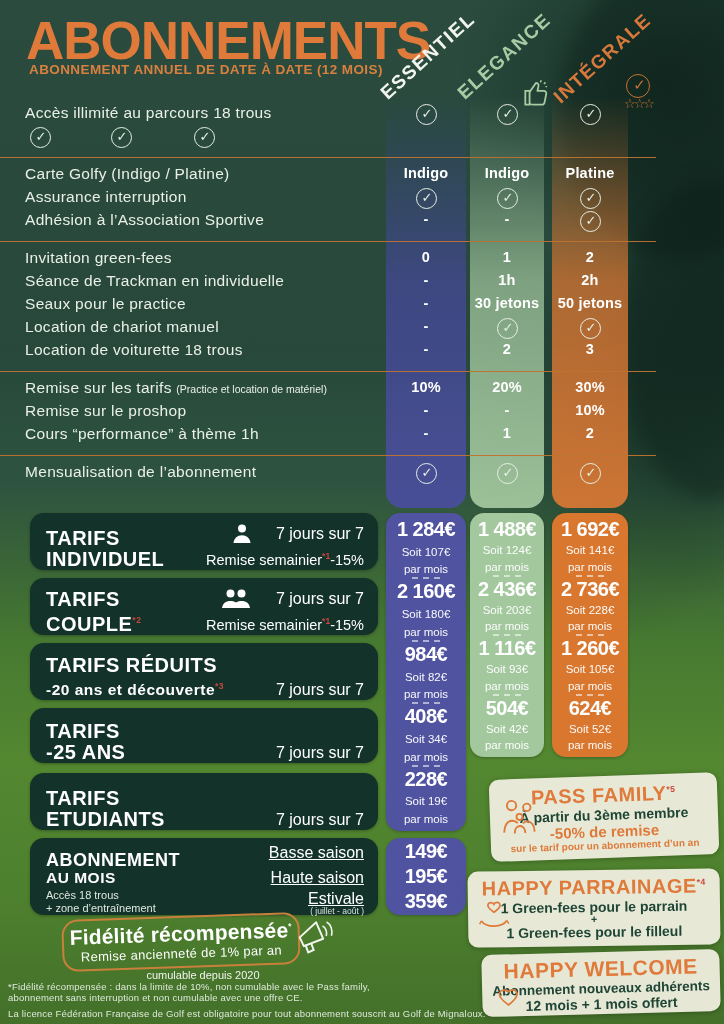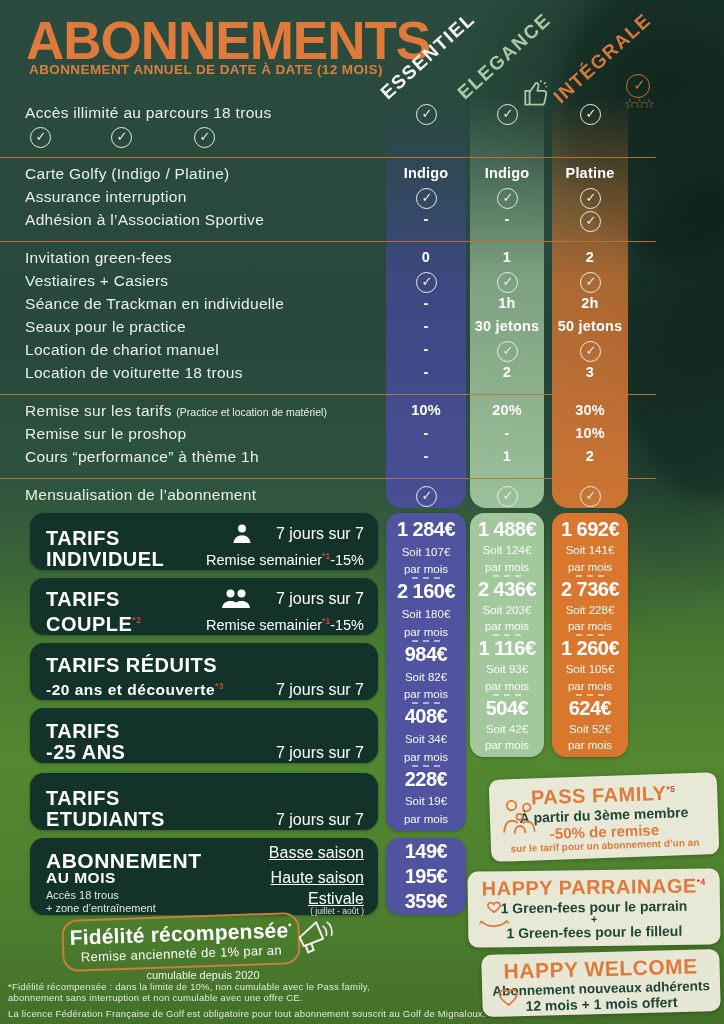--- a/index.html
+++ b/index.html
@@ -182,32 +182,20 @@
           <span class="fval">0</span>
         </div>
       <div class="fcell c2">
           <span class="fval">1</span>
         </div>
       <div class="fcell c3">
           <span class="fval">2</span>
         </div>
     </div>
     <div class="frow">
-      <div class="flabel">Vestiaires + Casiers</div>
-      <div class="fcell">
-          <span class="ck"></span>
-        </div>
-      <div class="fcell c2">
-          <span class="ck"></span>
-        </div>
-      <div class="fcell c3">
-          <span class="ck"></span>
-        </div>
-    </div>
-    <div class="frow">
       <div class="flabel">Séance de Trackman en individuelle</div>
       <div class="fcell">
           <span class="fval">-</span>
         </div>
       <div class="fcell c2">
           <span class="fval">1h</span>
         </div>
       <div class="fcell c3">
           <span class="fval">2h</span>
         </div>
@@ -367,21 +355,21 @@
     </div>
     <div class="tb-right">
         <div class="tr-line1">
           <span>7 jours sur 7</span>
         </div>
       </div>
   </div>
 
   <div class="tbox" style="top:838px;height:77px;">
     <div class="tb-left" style="line-height:17px;">
-      <div class="tb-t1" style="font-size:21px;">ABONNEMENT</div>
+      <div class="tb-t1" style="font-size:18px;">ABONNEMENT</div>
       <div class="tb-t2 small">AU MOIS</div>
       <div class="tb-desc"><span>Accès 18 trous</span><br><span>+ zone d’entraînement</span></div>
     </div>
     <div class="seasons">
       <div class="season-line">Basse saison</div>
       <div class="season-line">Haute saison</div>
       <div class="season-line" style="line-height:18px;">Estivale</div>
       <div class="season-sub">( juillet - août )</div>
     </div>
   </div>

